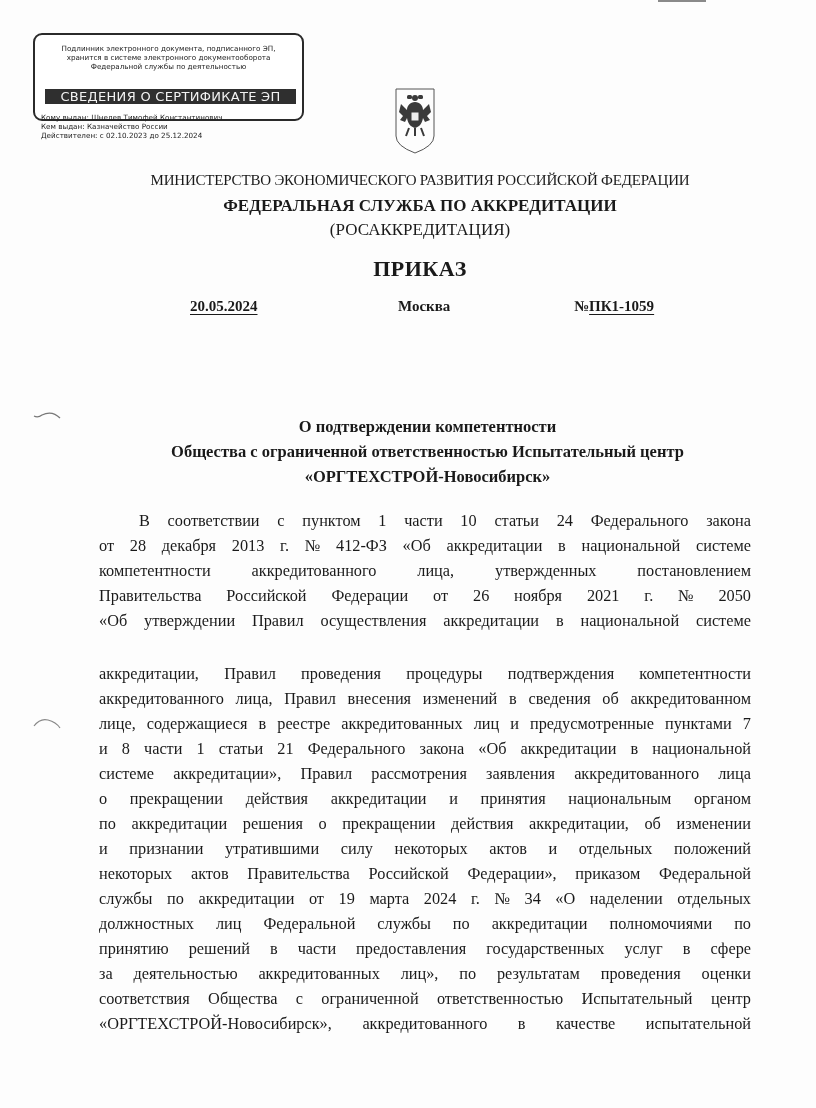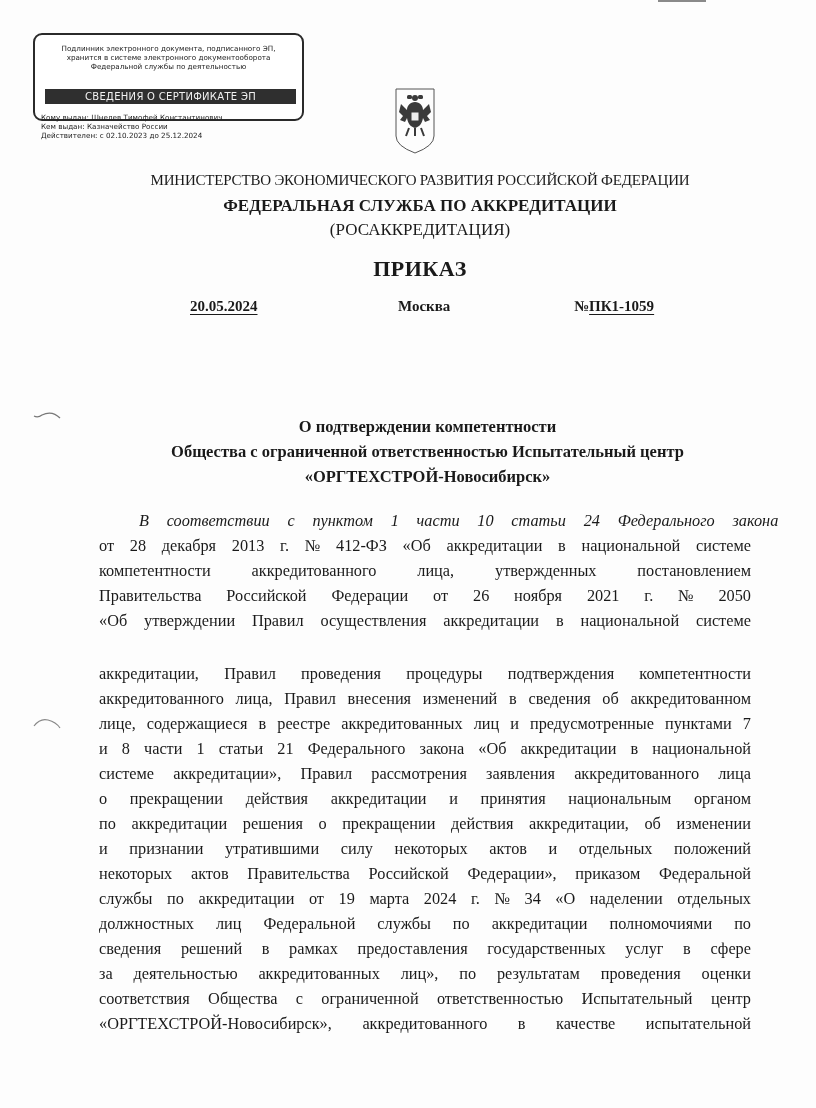--- a/index.html
+++ b/index.html
@@ -18,21 +18,21 @@
     font-family: "DejaVu Sans", "Liberation Sans", sans-serif;
     background: #fff;
   }
   .sig-stamp .line {
     position: absolute; left: 0; width: 100%; text-align: center;
     font-size: 7.2px; line-height: 9px; color: #222;
   }
   .sig-stamp .bar {
     position: absolute; left: 10px; right: 6px; top: 54px; height: 15px;
     background: #2f2f2f; color: #f2f2f2; text-align: center;
-    font-size: 10px; line-height: 15px; letter-spacing: 0.3px;
+    font-size: 13px; line-height: 15px; letter-spacing: 0.3px;
   }
   .sig-stamp .info {
     position: absolute; left: 6px; font-size: 7.2px; line-height: 9px; color: #222;
   }
   .emblem {
     position: absolute; left: 393px; top: 86px; width: 44px; height: 70px;
   }
   .hdr {
     position: absolute; left: 0; width: 816px; text-align: center;
   }
@@ -50,21 +50,21 @@
   .subject {
     position: absolute; left: 0; width: 855px; text-align: center;
     font-size: 16.5px; font-weight: bold; line-height: 25px;
   }
   .body-text {
     position: absolute; left: 99px; width: 652px; top: 508px;
     font-size: 16.3px; line-height: 25px;
     text-align: justify; text-align-last: justify;
   }
   .body-text .ln { display: block; white-space: nowrap; text-align: justify; text-align-last: justify; }
-  .body-text .ln.first { text-indent: 40px; font-style: italic; }
+  .body-text .ln.first { text-indent: 40px; }
   .body-text .ln.last { text-align-last: justify; }
   .edge-mark { position: absolute; }
 </style>
 </head>
 <body>
 
 <div class="top-stub"></div>
 
 <div class="sig-stamp">
   <div class="line" style="top:9px">Подлинник электронного документа, подписанного ЭП,</div>
@@ -118,17 +118,17 @@
   <span class="ln" style="display: block; word-spacing: 7.62891px;">аккредитованного лица, Правил внесения изменений в сведения об аккредитованном</span>
   <span class="ln" style="display: block; word-spacing: 6.9566px;">лице, содержащиеся в реестре аккредитованных лиц и предусмотренные пунктами 7</span>
   <span class="ln" style="display: block; word-spacing: 9.99006px;">и 8 части 1 статьи 21 Федерального закона «Об аккредитации в национальной</span>
   <span class="ln" style="display: block; word-spacing: 15.0964px;">системе аккредитации», Правил рассмотрения заявления аккредитованного лица</span>
   <span class="ln" style="display: block; word-spacing: 18.5491px;">о прекращении действия аккредитации и принятия национальным органом</span>
   <span class="ln" style="display: block; word-spacing: 11.4883px;">по аккредитации решения о прекращении действия аккредитации, об изменении</span>
   <span class="ln" style="display: block; word-spacing: 17.5137px;">и признании утратившими силу некоторых актов и отдельных положений</span>
   <span class="ln" style="display: block; word-spacing: 14.6641px;">некоторых актов Правительства Российской Федерации», приказом Федеральной</span>
   <span class="ln" style="display: block; word-spacing: 10.4896px;">службы по аккредитации от 19 марта 2024 г. № 34 «О наделении отдельных</span>
   <span class="ln" style="display: block; word-spacing: 17.8728px;">должностных лиц Федеральной службы по аккредитации полномочиями по</span>
-  <span class="ln" style="display: block; word-spacing: 14.623px;">сведения решений в рамках предоставления государственных услуг в сфере</span>
+  <span class="ln" style="display: block; word-spacing: 14.623px;">принятию решений в части предоставления государственных услуг в сфере</span>
   <span class="ln" style="display: block; word-spacing: 16.7567px;">за деятельностью аккредитованных лиц», по результатам проведения оценки</span>
   <span class="ln" style="display: block; word-spacing: 14.276px;">соответствия Общества с ограниченной ответственностью Испытательный центр</span>
   <span class="ln last" style="display: block; word-spacing: 26.4727px;">«ОРГТЕХСТРОЙ-Новосибирск», аккредитованного в качестве испытательной</span>
 </div>
 
 </body></html>

